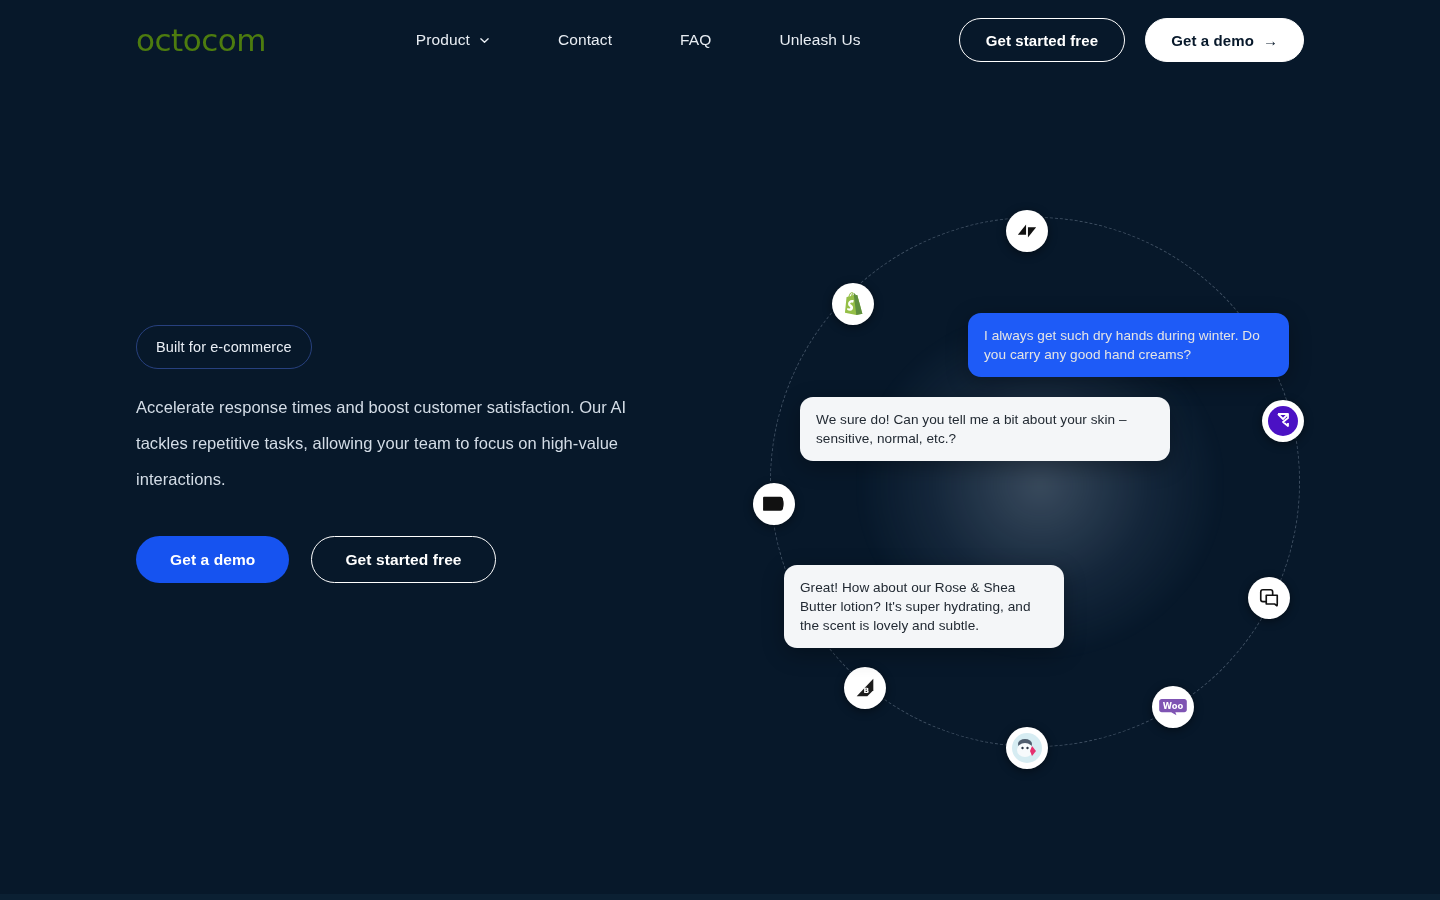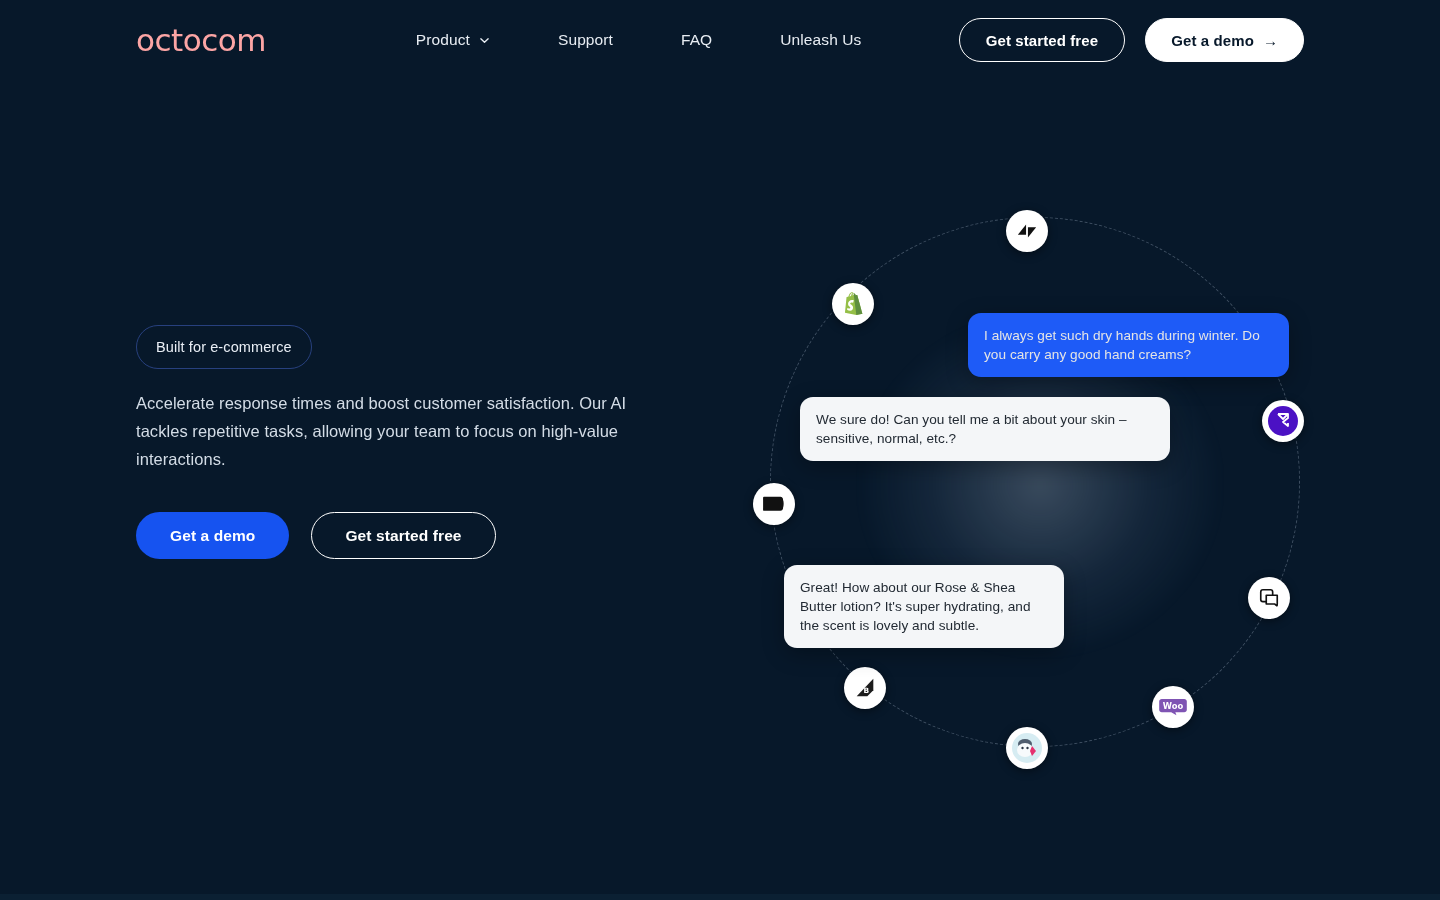--- a/index.html
+++ b/index.html
@@ -24,21 +24,21 @@
   }
 
   
   .header {
     position:absolute; top:0; left:0; right:0; height:80px;
     display:flex; align-items:center;
     padding:0 136px;
     z-index:30;
   }
   .logo {
-    font-size:31px; letter-spacing:-0.5px; color:#fca5a5;
+    font-size:31px; letter-spacing:-0.5px; color:#4d7c0f;
     font-weight:400; line-height:1;
     font-family:"DejaVu Sans", sans-serif;
   }
   .nav {
     display:flex; align-items:center; gap:68px;
     margin-left:150px;
   }
   .nav-item {
     display:flex; align-items:center; gap:9px;
     color:#e8edf3; font-size:15.5px; letter-spacing:0.1px;
@@ -76,21 +76,21 @@
     font-size:14.5px; letter-spacing:0.1px;
   }
   .hero-title {
     margin-top:22px;
     font-family:"DejaVu Sans", sans-serif;
     font-size:42.5px; line-height:49px; font-weight:700;
     letter-spacing:-0.9px; color:#ffffff;
   }
   .hero-sub {
     margin-top:20px; width:545px;
-    font-size:16.5px; line-height:28px; color:#d3dce6;
+    font-size:16.5px; line-height:36px; color:#d3dce6;
     letter-spacing:0.05px;
   }
   .hero-ctas { margin-top:39px; display:flex; align-items:center; gap:22px; }
   .btn-blue {
     height:47px; padding:0 34px;
     background:#1653f0; color:#ffffff; border:none; font-size:15.5px;
   }
   .btn-outline {
     height:47px; padding:0 33px;
     border:1.7px solid #ffffff; color:#ffffff; background:transparent; font-size:15.5px;
@@ -153,21 +153,21 @@
       <div class="nav-item">
         <span>Product</span>
         <span class="chev">
           <svg width="11" height="11" viewBox="0 0 12 12" fill="none">
             <path d="M2 4.2 L6 8 L10 4.2" stroke="#e8edf3" stroke-width="1.5" stroke-linecap="round" stroke-linejoin="round"></path>
           </svg>
         </span>
       </div>
 
       <div class="nav-item">
-        <span>Support</span>
+        <span>Contact</span>
       </div>
 
       <div class="nav-item">
         <span>FAQ</span>
       </div>
 
       <div class="nav-item">
         <span>Unleash Us</span>
       </div>
 

